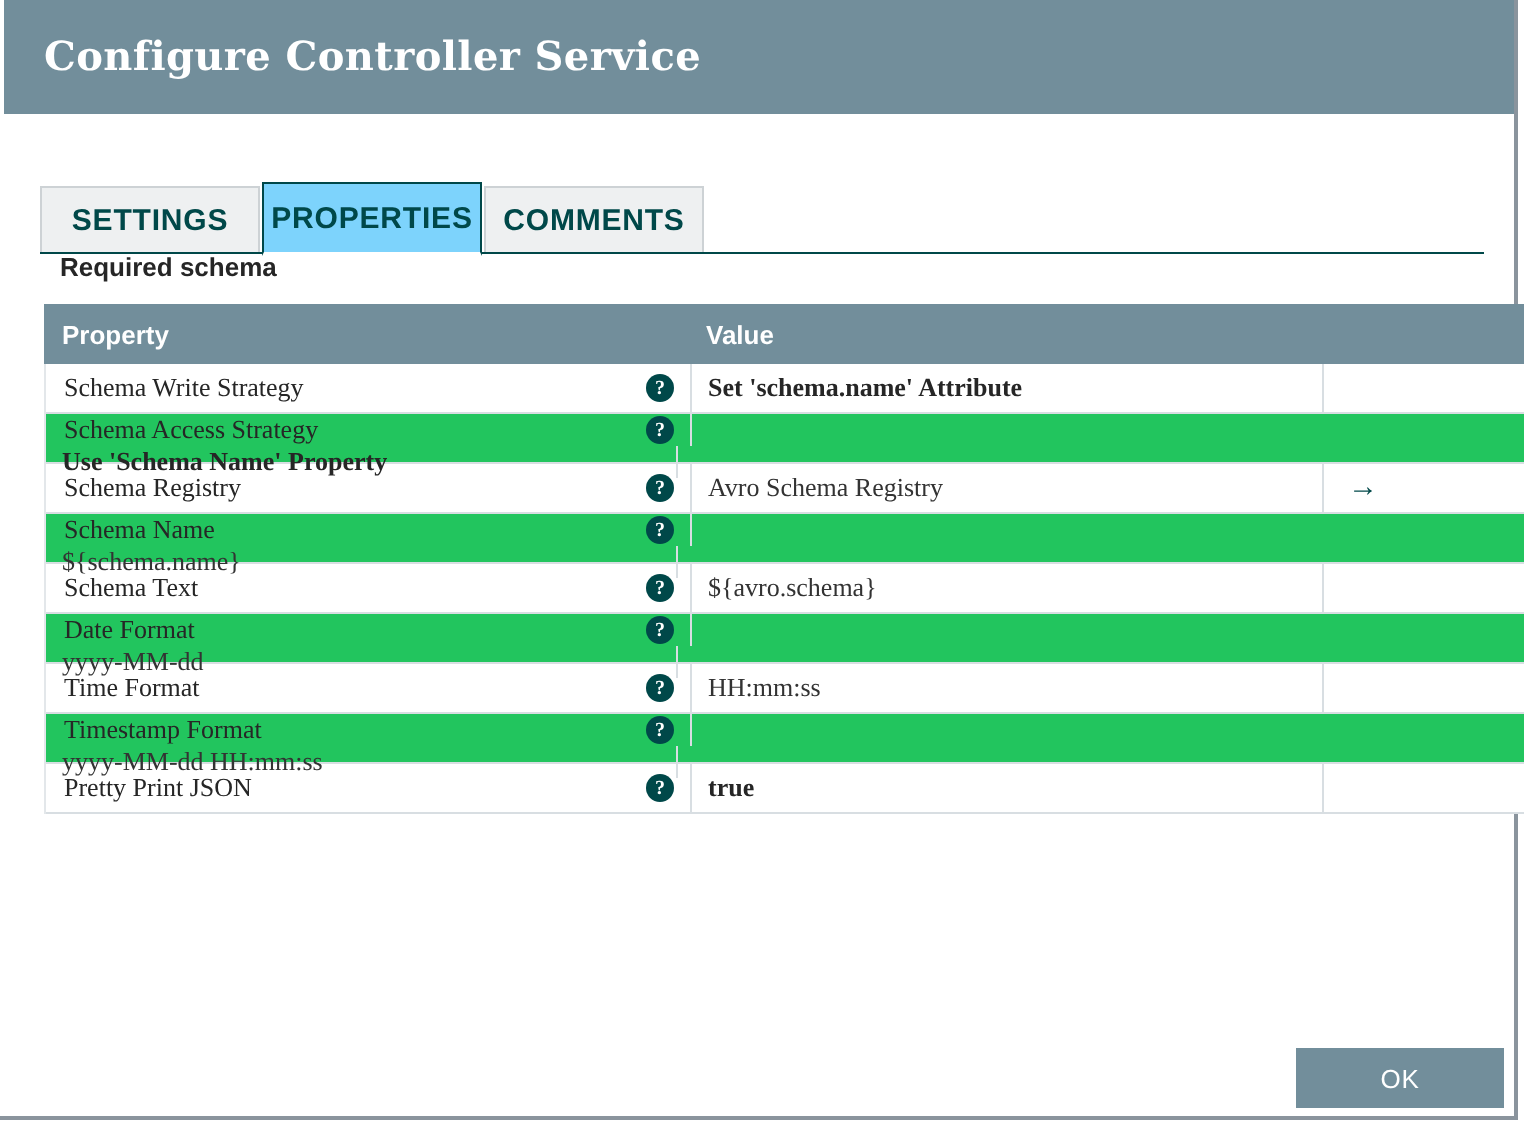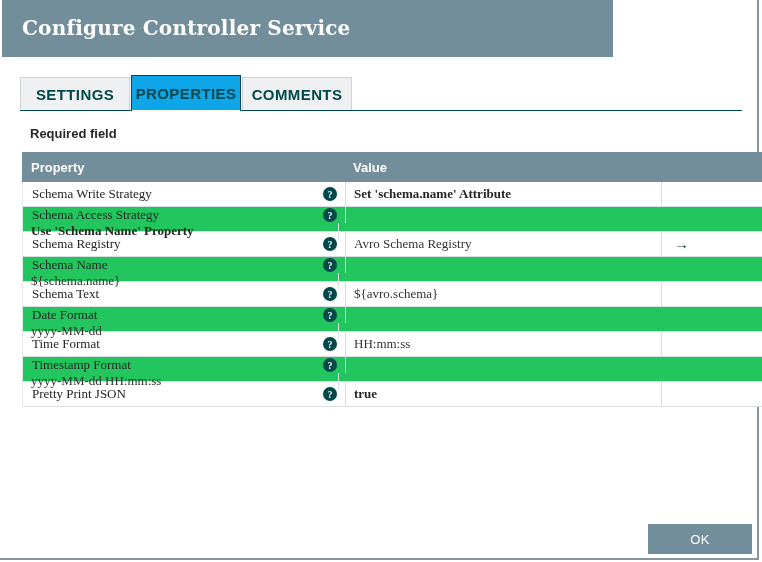--- a/index.html
+++ b/index.html
@@ -3,32 +3,32 @@
 <meta charset="utf-8">
 <style>
   html,body{margin:0;padding:0;background:#fff;}
   body{width:762px;height:562px;position:relative;overflow:hidden;
        font-family:"Liberation Sans",sans-serif;color:#262626;}
 
   .frame{position:absolute;left:0;top:0;width:757px;height:558px;background:#fff;
          border-right:2px solid #8a949d;border-bottom:2px solid #8a949d;}
 
   
-  .titlebar{position:absolute;left:2px;top:0;width:611px;height:57px;background:#728E9B;}
+  .titlebar{position:absolute;left:2px;top:0;width:755px;height:57px;background:#728E9B;}
   .titlebar h1{margin:0;padding-left:20px;line-height:57px;font-size:20px;font-weight:bold;
                color:#ffffff;font-family:"DejaVu Serif",serif;letter-spacing:.2px;}
 
   
   .tabbar{position:absolute;left:20px;top:75px;width:722px;display:flex;align-items:flex-end;
           border-bottom:1px solid #004849;}
   .tab{width:110px;height:33px;margin-right:1px;display:flex;align-items:center;justify-content:center;
        background:#eef0f1;border:1px solid #cdd2d5;border-bottom:none;box-sizing:border-box;
        font-size:15px;font-weight:bold;color:#004849;letter-spacing:.4px;cursor:pointer;}
-  .tab.active{background:#0ea5e9;border:1px solid #004849;border-bottom:2px solid #fff;
-              height:37px;margin-bottom:-2px;z-index:2;}
+  .tab.active{background:#7dd3fc;border:1px solid #004849;border-bottom:2px solid #fff;
+              height:37px;margin-bottom:-2px;z-index:2;margin-top:16px;}
 
   
   .required-label{position:absolute;left:30px;top:126px;font-size:13px;font-weight:bold;}
 
   
   .ptable{position:absolute;left:22px;top:152px;width:744px;font-size:13px;}
   .thead{display:flex;height:30px;align-items:center;background:#728E9B;color:#fff;font-weight:bold;}
   .tbody{border-left:1px solid #e3e7ea;border-right:1px solid #e3e7ea;box-sizing:border-box;}
   .row{display:flex;height:24px;align-items:stretch;border-bottom:1px solid #d8dee2;background:#fff;font-family:Liberation Serif, serif;}
   .row.alt{background:#22c55e;flex-direction:column;}
@@ -57,21 +57,21 @@
   <div class="titlebar">
     <h1>Configure Controller Service</h1>
   </div>
 
   <div class="tabbar">
     <div class="tab">SETTINGS</div>
     <div class="tab active">PROPERTIES</div>
     <div class="tab">COMMENTS</div>
   </div>
 
-  <div class="required-label">Required field</div>
+  <div class="required-label">Required schema</div>
 
   <div class="ptable">
     <div class="thead">
       <div class="cell prop">Property</div>
       <div class="cell val">Value</div>
       <div class="cell extra"></div>
     </div>
     <div class="tbody">
         <div class="row req">
     <div class="cell prop">

